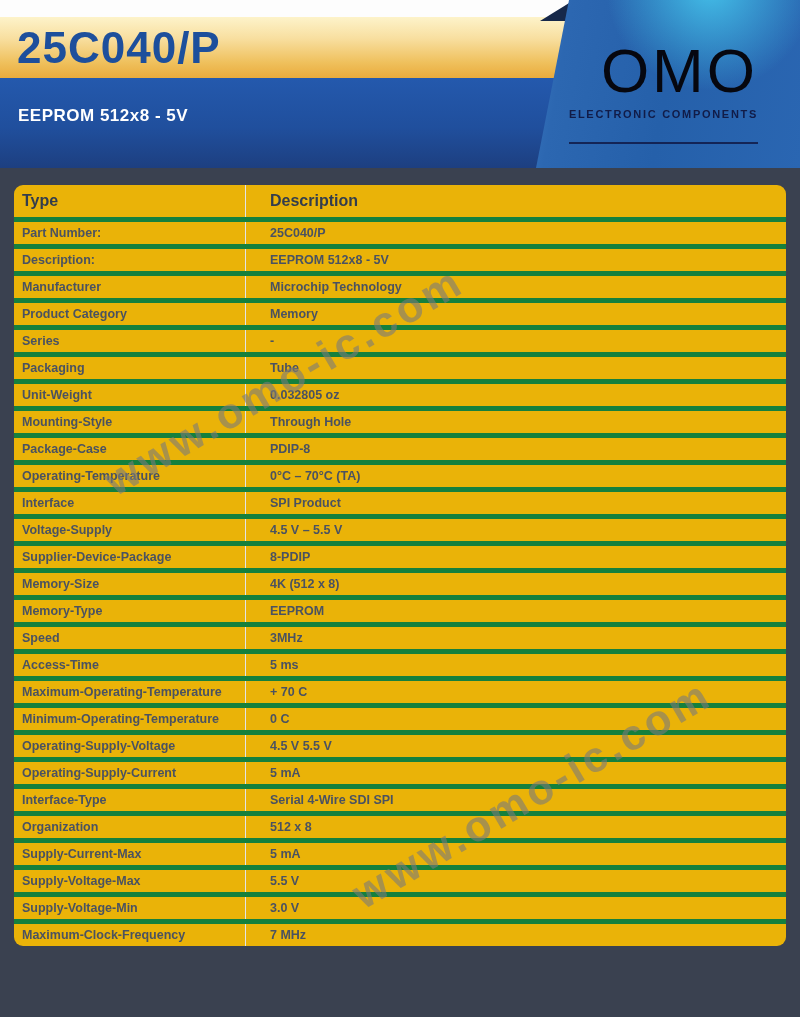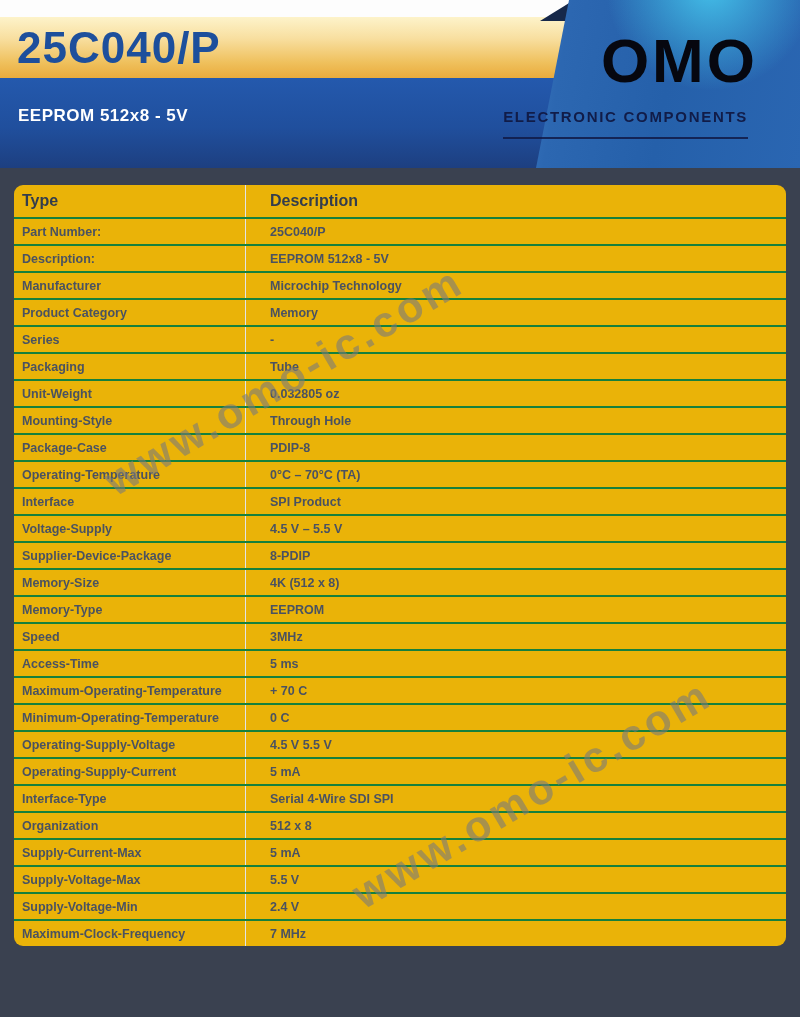--- a/index.html
+++ b/index.html
@@ -40,39 +40,39 @@
       linear-gradient(100deg, #4585cb 0%, #2c67b1 22%, #2560aa 55%, #2a66b2 100%);
     z-index: 2;
   }
   .corner-triangle {
     position: absolute; top: 0; left: 540px; width: 34px; height: 21px;
     background: #16284a;
     clip-path: polygon(0 100%, 100% 0, 100% 100%);
     z-index: 1;
   }
   .brand-logo {
-    position: absolute; top: 30px; right: 42px;
-    font-size: 62px; font-weight: bold; letter-spacing: 3px;
+    position: absolute; top: 40px; right: 42px;
+    font-size: 62px; font-weight: normal; letter-spacing: 3px;
     color: #06070f; line-height: 1; z-index: 3;
   }
   .brand-tagline {
-    position: absolute; top: 108px; right: 52px;
-    font-size: 15px; font-weight: bold; letter-spacing: 1.7px;
-    color: #111c48; padding-bottom: 12px;
+    position: absolute; top: 108px; right: 42px;
+    font-size: 11px; font-weight: bold; letter-spacing: 1.7px;
+    color: #111c48; padding-bottom: 22px;
     border-bottom: 2px solid rgba(16,26,70,0.85);
     z-index: 3;
   }
 
   
   .card {
     position: absolute; top: 185px; left: 14px; width: 772px;
     background: #eab308; border-radius: 9px; overflow: hidden;
     z-index: 1;
   }
-  .trow { display: flex; align-items: center; height: 27px; border-top: 2px solid #15803d; }
+  .trow { display: flex; align-items: center; height: 27px; border-top: 5px solid #15803d; }
   .trow-head { height: 32px; border-top: none; }
   .cell-type {
     width: 231px; padding-left: 8px; flex-shrink: 0;
     font-size: 12.5px; font-weight: bold; color: #4a5261;
     white-space: nowrap; overflow: hidden;
   }
   .cell-desc {
     flex: 1; align-self: stretch; display: flex; align-items: center;
     padding-left: 24px; border-left: 1px solid #e2e4e7;
     font-size: 12.5px; font-weight: bold; color: #4a5261;
@@ -236,21 +236,21 @@
     <div class="cell-desc">5 mA</div>
   </div>
 
   <div class="trow">
     <div class="cell-type">Supply-Voltage-Max</div>
     <div class="cell-desc">5.5 V</div>
   </div>
 
   <div class="trow">
     <div class="cell-type">Supply-Voltage-Min</div>
-    <div class="cell-desc">2.4 V</div>
+    <div class="cell-desc">3.0 V</div>
   </div>
 
   <div class="trow">
     <div class="cell-type">Maximum-Clock-Frequency</div>
     <div class="cell-desc">7 MHz</div>
   </div>
 
 </div>
 </div>
 

